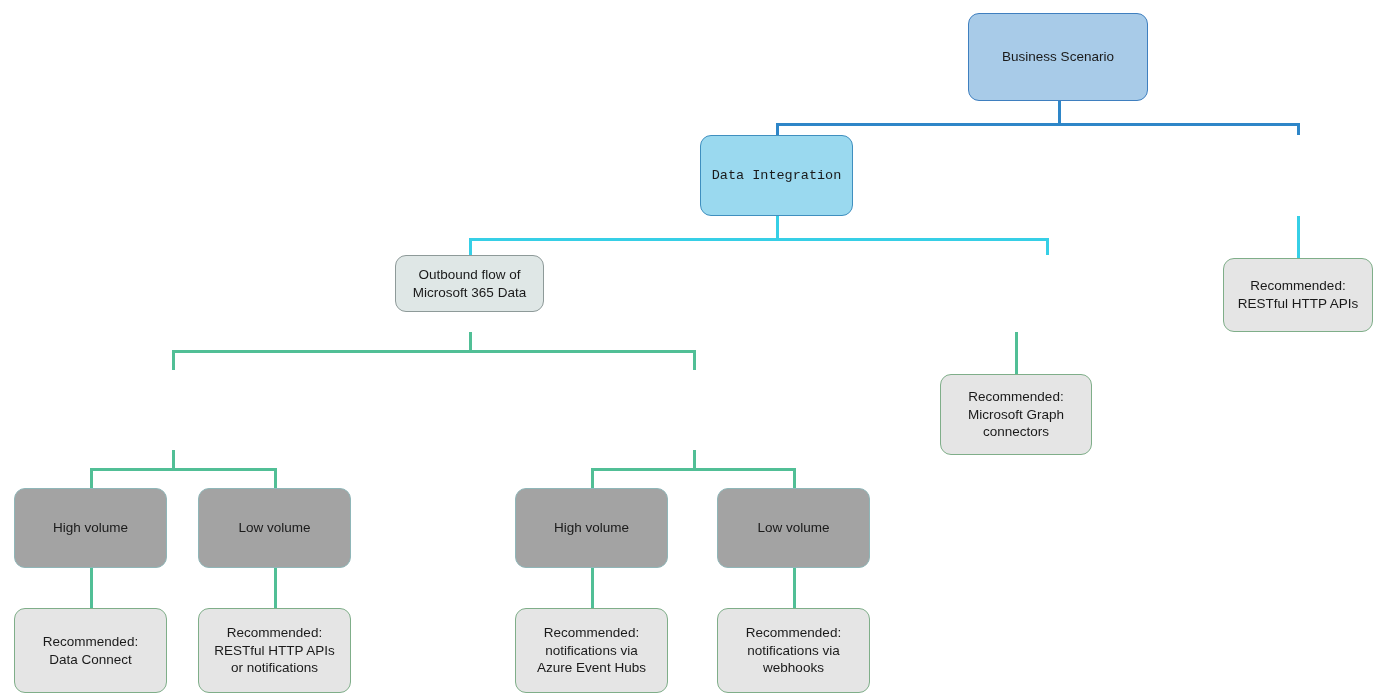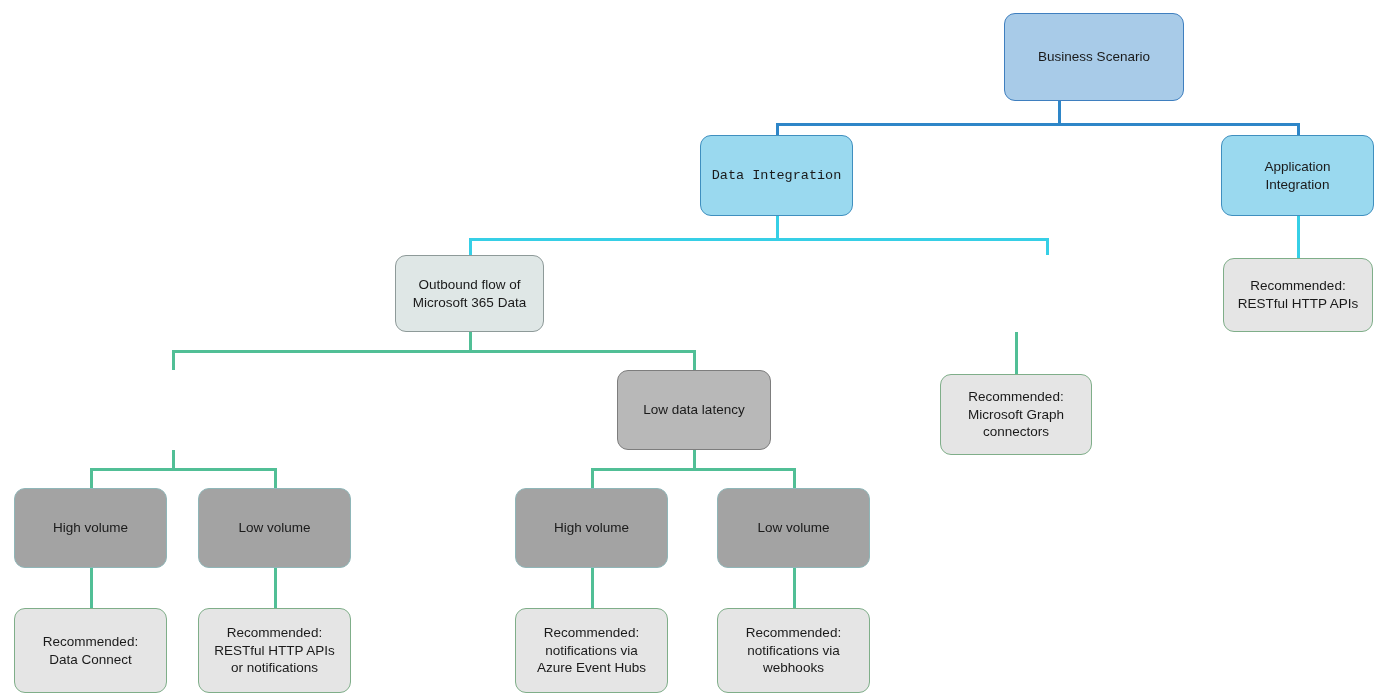--- a/index.html
+++ b/index.html
@@ -24,21 +24,21 @@
     text-align: center;
     border-radius: 11px;
     color: #1a1a1a;
     font-size: 13.5px;
     line-height: 1.32;
     padding: 4px 8px;
     z-index: 3;
     white-space: pre-line;
   }
   
-  .n-root      { background: #a8cbe8; border: 1.6px solid #3f7fbf; margin-left: 36px; }
+  .n-root      { background: #a8cbe8; border: 1.6px solid #3f7fbf; }
   .n-blue      { background: #9ad9ef; border: 1.6px solid #3f8fbf; }
   .n-lightgrey { background: #dfe7e6; border: 1.4px solid #8e9a99; }
   .n-grey      { background: #b8b8b8; border: 1.4px solid #7d7d7d; }
   .n-cyan      { background: #a3a3a3; border: 1.4px solid #8fb6b8; }
   .n-green     { background: #e5e5e5; border: 1.4px solid #7fae89; }
 
   
   .conn {
     position: absolute;
     z-index: 1;
@@ -85,32 +85,29 @@
 
   <div class="conn v c-green" style="left:90px; top:568px; height:40px;"></div>
   <div class="conn v c-green" style="left:274px; top:568px; height:40px;"></div>
   <div class="conn v c-green" style="left:591px; top:568px; height:40px;"></div>
   <div class="conn v c-green" style="left:793px; top:568px; height:40px;"></div>
 
   <div class="node n-root" style="left:968px; top:13px; width:180px; height:88px;">Business Scenario</div>
 
   <div class="node n-blue" style="left:700px; top:135px; width:153px; height:81px;font-family:Liberation Mono, monospace;">Data Integration</div>
 
-  <div class="node n-blue" style="left:1221px; top:135px; width:153px; height:81px;">Application
-Integration</div>
 
-  <div class="node n-lightgrey" style="left:395px; top:255px; width:149px; height:77px;">Outbound flow of
+  <div class="node n-lightgrey" style="left:395px; top:255px; width:149px; height:57px;">Outbound flow of
 Microsoft 365 Data</div>
 
 
   <div class="node n-green" style="left:1223px; top:258px; width:150px; height:74px;">Recommended:
 RESTful HTTP APIs</div>
 
 
-  <div class="node n-grey" style="left:617px; top:370px; width:154px; height:80px;">Low data latency</div>
 
   <div class="node n-green" style="left:940px; top:374px; width:152px; height:81px;">Recommended:
 Microsoft Graph
 connectors</div>
 
   <div class="node n-cyan" style="left:14px; top:488px; width:153px; height:80px;">High volume</div>
 
   <div class="node n-cyan" style="left:198px; top:488px; width:153px; height:80px;">Low volume</div>
 
   <div class="node n-cyan" style="left:515px; top:488px; width:153px; height:80px;">High volume</div>

